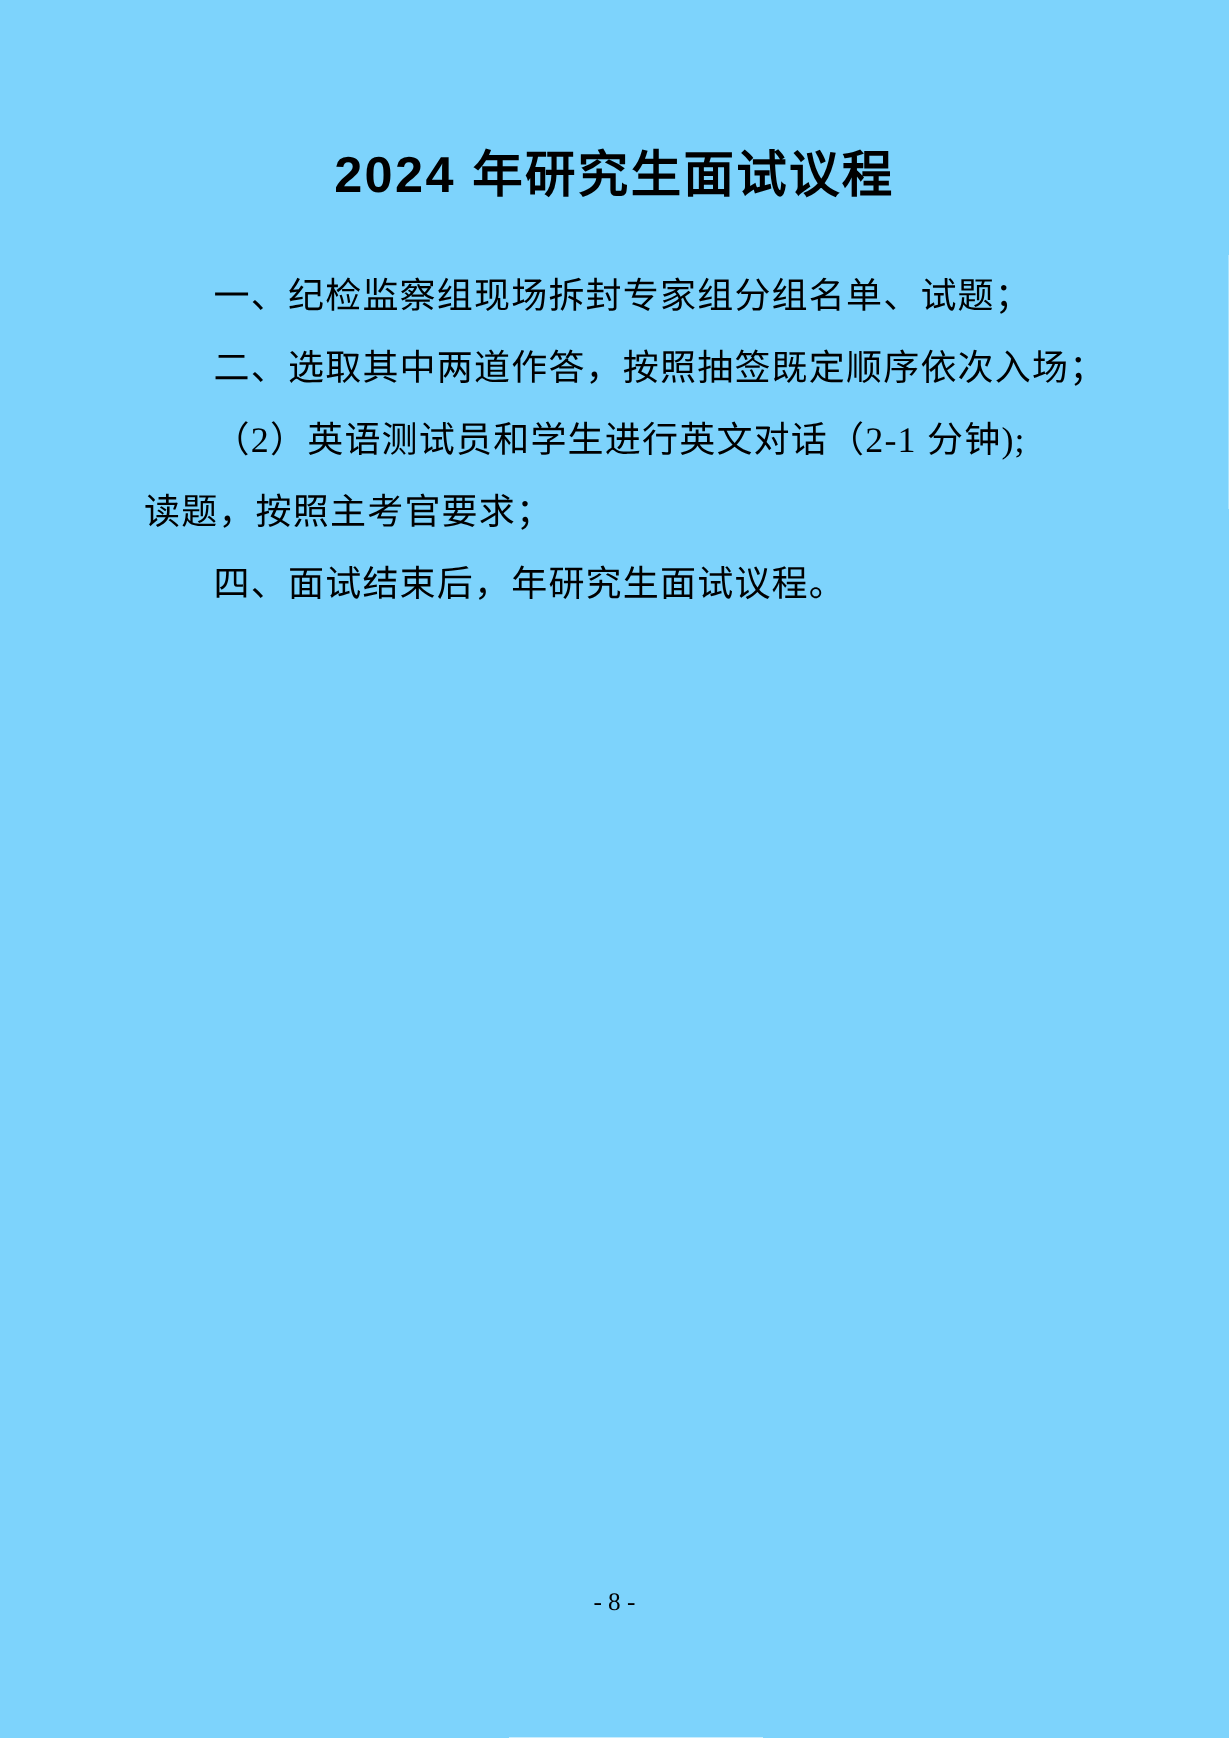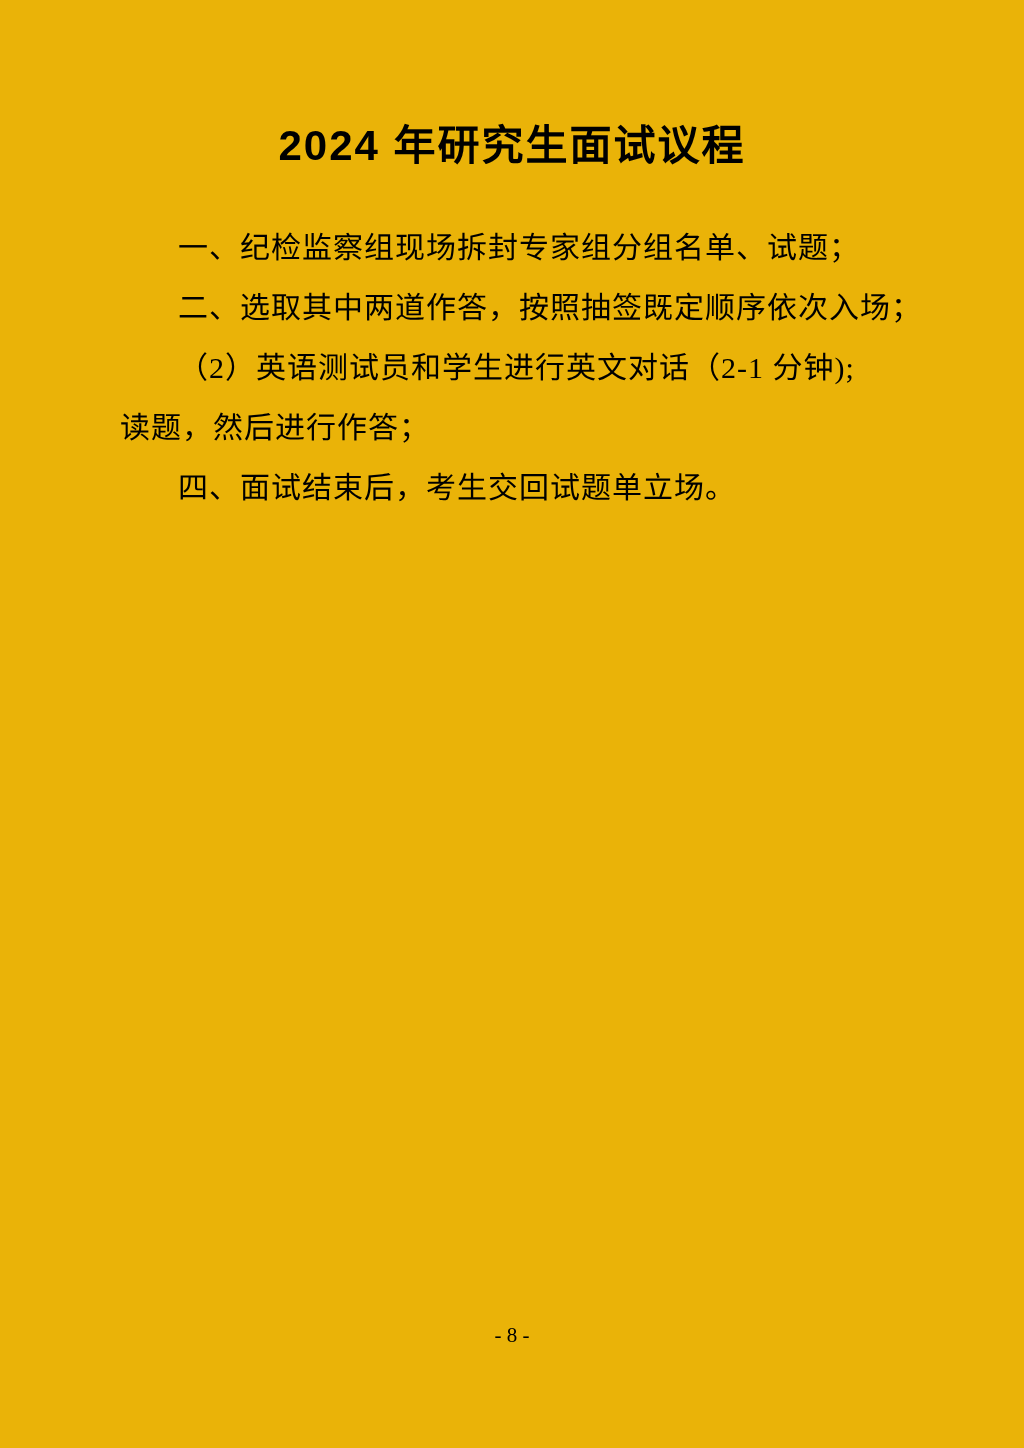--- a/index.html
+++ b/index.html
@@ -5,21 +5,21 @@
   html, body {
     margin: 0;
     padding: 0;
     background: #ffffff;
   }
   .page {
     position: relative;
     width: 1024px;
     height: 1448px;
     margin: 0 auto;
-    background: #eab308;
+    background: #7dd3fc;
     color: #000000;
     overflow: hidden;
   }
   .title {
     margin: 0;
     padding-top: 122px;
     text-align: center;
     font-family: "Liberation Sans", sans-serif;
     font-weight: bold;
     font-size: 42px;
@@ -76,20 +76,20 @@
 <body>
 
 <div class="page">
 
   <h1 class="title">2024 年研究生面试议程</h1>
 
   <div class="agenda">
     <p class="agenda-line indent">一、纪检监察组现场拆封专家组分组名单、试题；</p>
     <p class="agenda-line indent">二、选取其中两道作答，按照抽签既定顺序依次入场；</p>
     <p class="agenda-line indent">（2）英语测试员和学生进行英文对话（2-1 分钟);</p>
-    <p class="agenda-line">读题，然后进行作答；</p>
-    <p class="agenda-line indent">四、面试结束后，考生交回试题单立场。</p>
+    <p class="agenda-line">读题，按照主考官要求；</p>
+    <p class="agenda-line indent">四、面试结束后，年研究生面试议程。</p>
   </div>
 
 
   <div class="footer">- 8 -</div>
 
 </div>
 
 </body></html>

